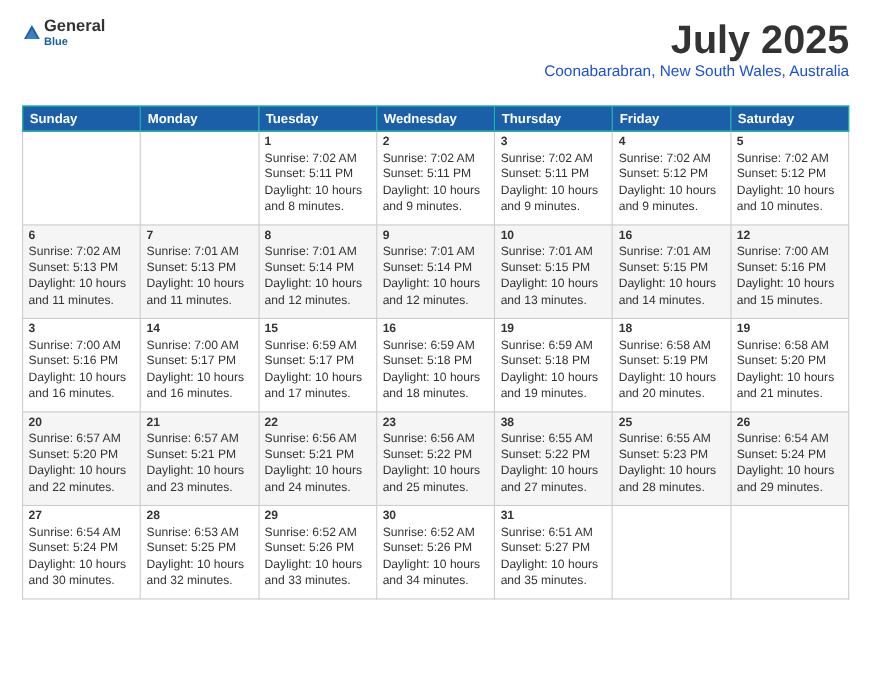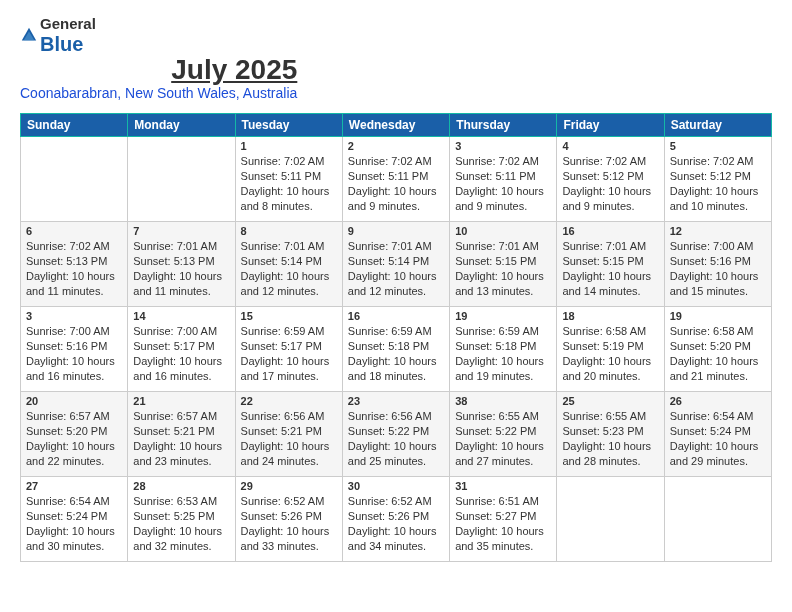--- a/index.html
+++ b/index.html
@@ -13,56 +13,54 @@
     .page {
       width: 792px;
       height: 612px;
       padding: 16px 20px 10px 20px;
       background: #fff;
     }
     .header {
       display: flex;
       justify-content: space-between;
       align-items: flex-start;
-      margin-bottom: 12px;
-      flex-direction: column;
+      margin-bottom: 24px;
     }
     .logo {
       display: flex;
       align-items: center;
     }
     .logo-text {
       display: flex;
       flex-direction: column;
       line-height: 1.1;
     }
     .logo-general {
       font-size: 15px;
       font-weight: bold;
       color: #333;
     }
     .logo-blue {
-      font-size: 20px;
+      font-size: 10px;
       font-weight: bold;
       color: #1a5fa8;
     }
     .logo-icon {
       width: 18px;
       height: 18px;
       margin-right: 2px;
     }
     .title-area {
       text-align: right;
     }
     .month-title {
-      font-size: 28px;
+      font-size: 36px;
       font-weight: bold;
       color: #333;
       line-height: 1.1;
-      text-decoration: underline;
     }
     .location {
       font-size: 14px;
       color: #1d4ed8;
     }
     .calendar {
       width: 100%;
       border-collapse: collapse;
       table-layout: fixed;
     }

